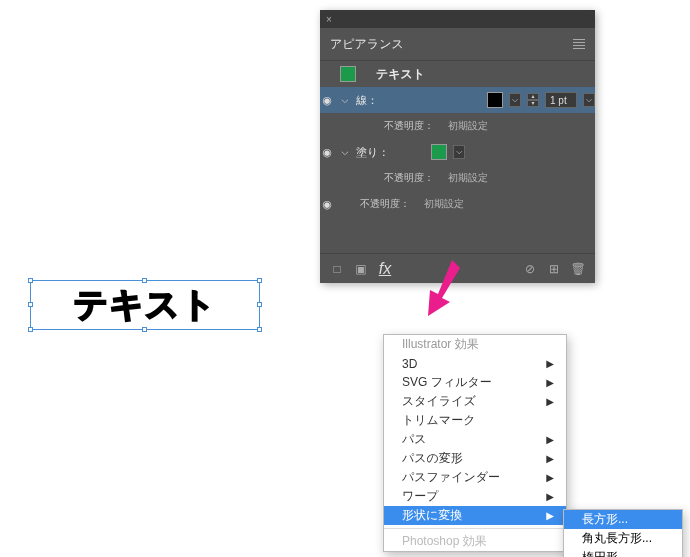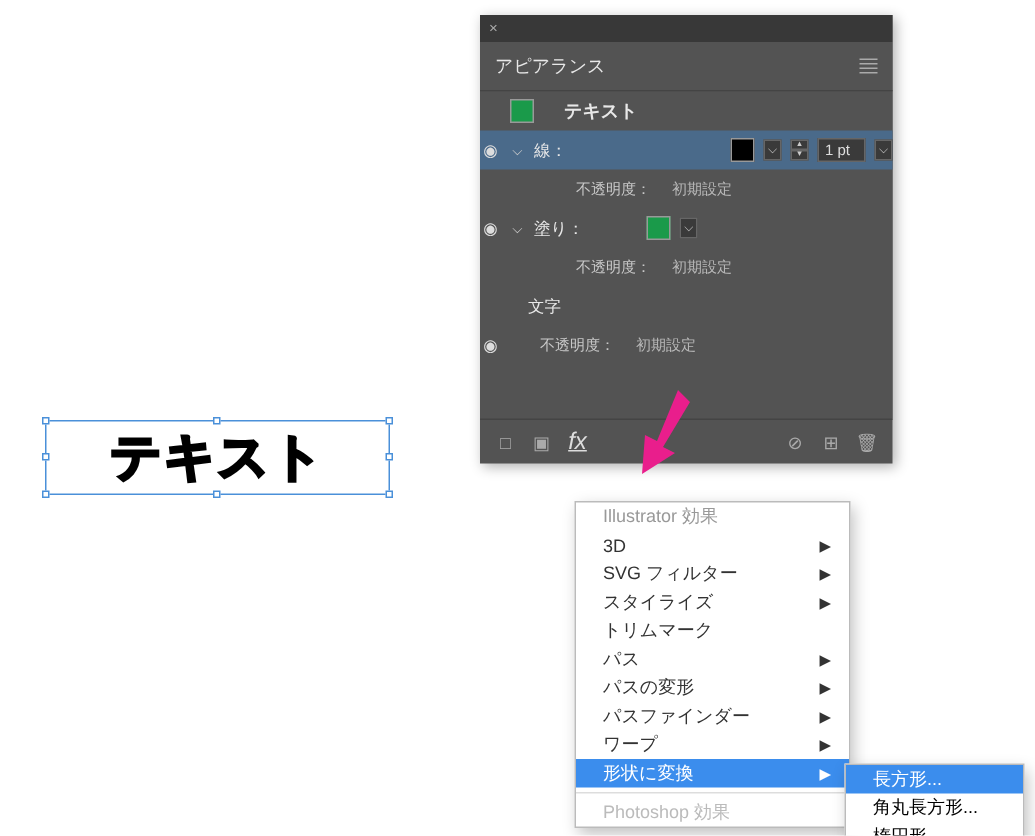--- a/index.html
+++ b/index.html
@@ -180,24 +180,20 @@
       <span class="dd">⌵</span>
     </div>
 
     <div class="row">
       <span class="indent"></span>
         <span class="indent"></span>
       <span class="sub">不透明度：</span>
       <span class="val">初期設定</span>
     </div>
 
-    <div class="row">
-      <span class="indent"></span>
-      <span class="label">文字</span>
-    </div>
 
     <div class="row">
       <span class="eye">◉</span>
       <span style="width:14px"></span>
       <span class="sub">不透明度：</span>
       <span class="val">初期設定</span>
     </div>
 
     <div style="height:36px"></div>
   </div>

